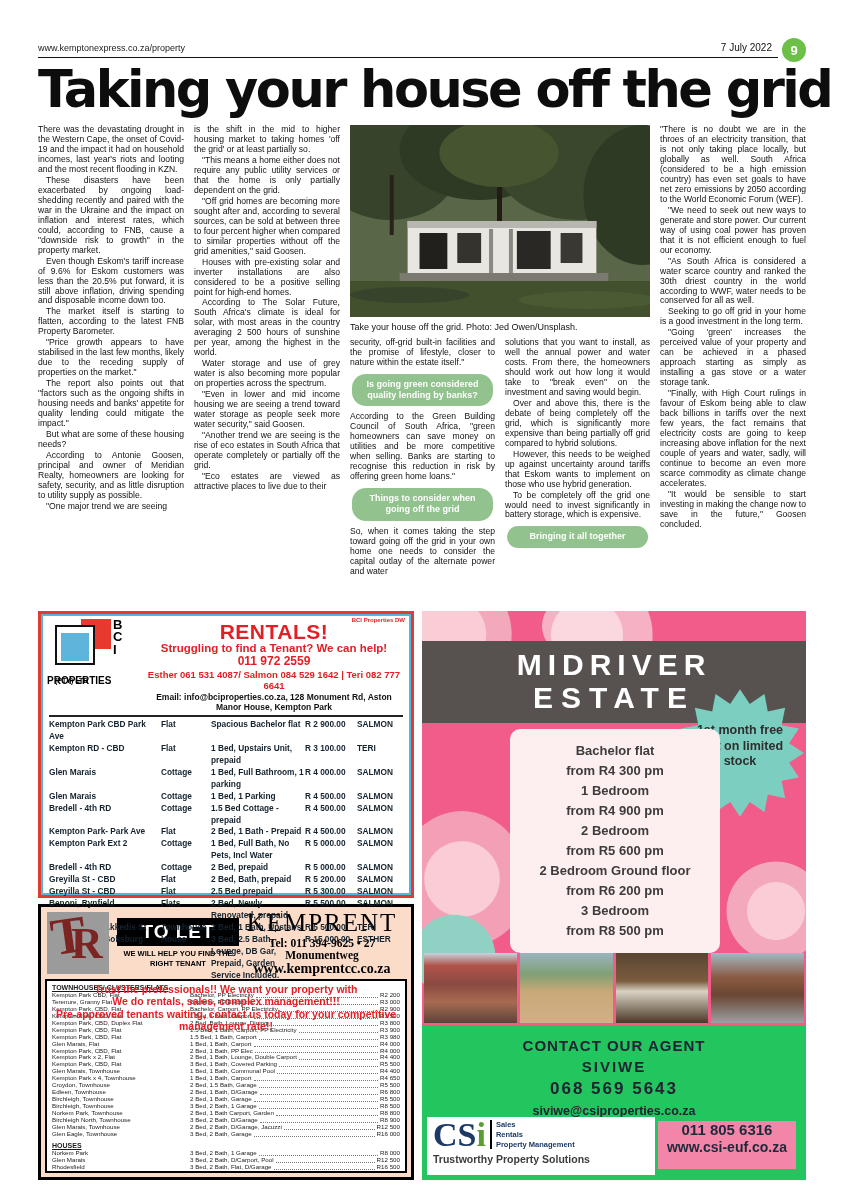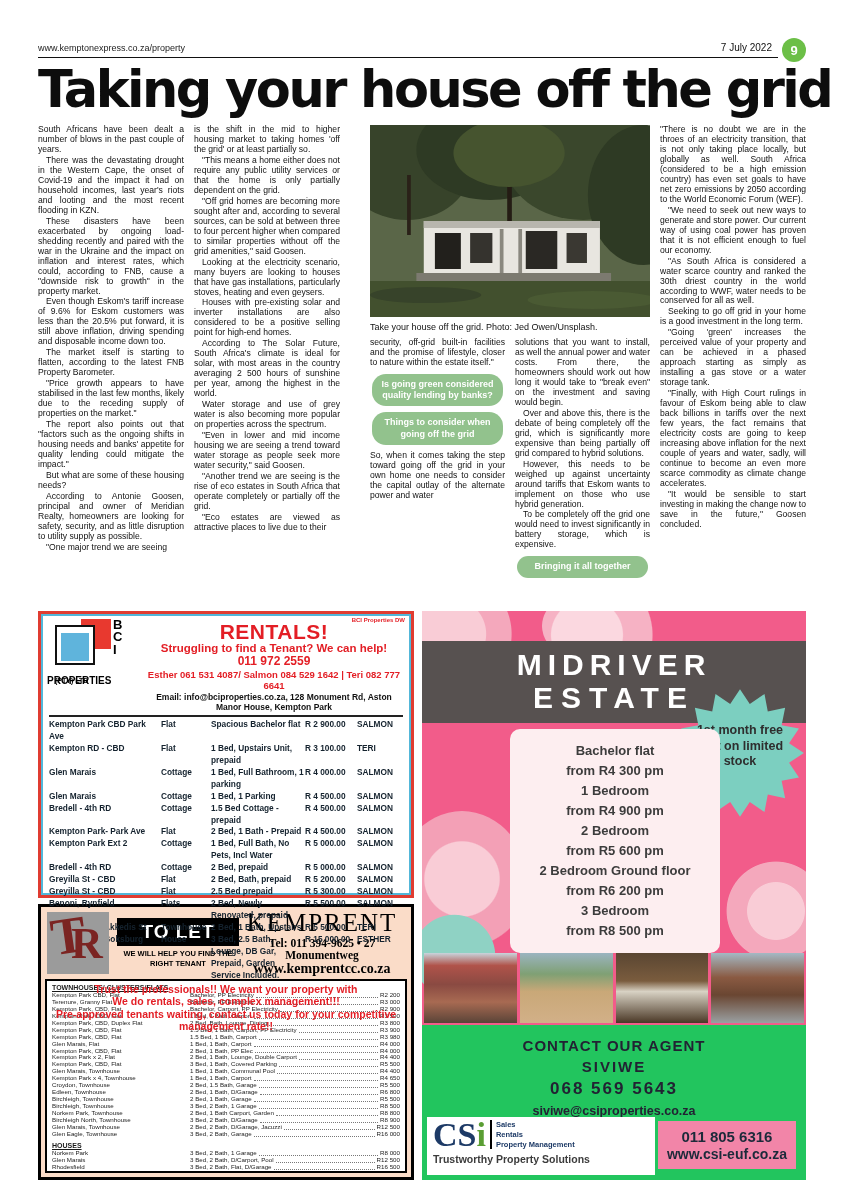--- a/index.html
+++ b/index.html
@@ -15,21 +15,21 @@
     background:#6cbf47; color:#fff; font-weight:bold; font-size:13px; display:flex; align-items:center; justify-content:center; }
 
   .headline { font-family:"DejaVu Sans", sans-serif; font-weight:bold; font-size:51px; letter-spacing:-2.5px;
     color:#0d0d0d; line-height:1.0; margin:6px 0 10px 0; white-space:nowrap; }
 
   
   .article { display:flex; gap:10px; height:478px; overflow:hidden; }
   .col { width:146px; flex:0 0 146px; font-size:8.6px; line-height:1.16; text-align:justify; color:#111; }
   .col p { margin-bottom:1px; }
   .col p + p { text-indent:8px; }
-  .mid-wrap { flex:1 1 auto; display:flex; flex-direction:column;margin-left:20px; }
+  .mid-wrap { flex:1 1 auto; display:flex; flex-direction:column; }
   .photo-box { width:100%; height:192px; position:relative; overflow:hidden; background:#44502f; }
   .caption { font-size:9px; color:#111; padding:5px 0 6px 0; }
   .mid-cols { display:flex; gap:10px; flex:1; overflow:hidden; }
   .mid-cols .col { flex:1 1 0; width:auto; }
   .pill { background:#92c28d; color:#fff; font-weight:bold; font-size:9px; text-align:center;
     border-radius:14px; padding:5px 8px; margin:6px 2px; line-height:1.25; }
 
   
   .ads { display:flex; gap:8px; margin-top:8px; }
   .ads-left { width:376px; flex:0 0 376px; display:flex; flex-direction:column; gap:6px; }
@@ -107,58 +107,56 @@
   .mc-agent { font-size:15px; font-weight:bold; letter-spacing:2px; color:#223; margin-top:4px; }
   .mc-phone { font-size:17px; font-weight:bold; letter-spacing:2px; color:#223; margin-top:4px; }
   .mc-email { font-size:12.5px; font-weight:bold; color:#223; margin-top:5px; }
   .csi-box { position:absolute; left:5px; top:92px; width:228px; height:58px; background:#fff; padding:3px 6px; }
   .csi-row { display:flex; align-items:flex-start; }
   .csi-cs { font-family:"Liberation Serif", serif; font-weight:bold; font-size:34px; line-height:0.9; color:#1d3a66; }
   .csi-i { font-family:"Liberation Serif", serif; font-weight:bold; font-size:34px; line-height:0.9; color:#5a9e33; }
   .csi-services { border-left:2px solid #000000; margin-left:4px; padding-left:4px; font-size:7.5px; color:#1d3a66; line-height:1.3; font-weight:bold; text-align:left; }
   .csi-tag { font-size:10.5px; font-weight:bold; color:#3c3c3c; margin-top:2px; text-align:left; }
   .csi-phone-box { position:absolute; right:10px; top:96px; width:138px; height:48px; background:#f285a8;
-    display:flex; flex-direction:column; align-items:center; justify-content:center; }
+    display:flex; flex-direction:column; align-items:center; }
   .csi-phone { font-size:15px; font-weight:bold; color:#1c2a3a; line-height:1.2; }
   .csi-web { font-size:14px; font-weight:bold; color:#1c2a3a; line-height:1.2; }
 </style>
 </head>
 <body>
 
 <div class="page">
 
   <div class="masthead">
     <span class="mast-url">www.kemptonexpress.co.za/property</span>
     <span class="mast-date">7 July 2022</span>
     <div class="mast-rule"></div>
     <div class="page-circle">9</div>
   </div>
 
   <div class="headline">Taking your house off the grid</div>
 
   <div class="article">
     <div class="col">
 
-    <p>South Africans have been dealt a number of blows in the past couple of years.</p>
         <p>There was the devastating drought in the Western Cape, the onset of Covid-19 and the impact it had on household incomes, last year's riots and looting and the most recent flooding in KZN.</p>
         <p>These disasters have been exacerbated by ongoing load-shedding recently and paired with the war in the Ukraine and the impact on inflation and interest rates, which could, according to FNB, cause a "downside risk to growth" in the property market.</p>
         <p>Even though Eskom's tariff increase of 9.6% for Eskom customers was less than the 20.5% put forward, it is still above inflation, driving spending and disposable income down too.</p>
         <p>The market itself is starting to flatten, according to the latest FNB Property Barometer.</p>
         <p>"Price growth appears to have stabilised in the last few months, likely due to the receding supply of properties on the market."</p>
         <p>The report also points out that "factors such as the ongoing shifts in housing needs and banks' appetite for quality lending could mitigate the impact."</p>
         <p>But what are some of these housing needs?</p>
         <p>According to Antonie Goosen, principal and owner of Meridian Realty, homeowners are looking for safety, security, and as little disruption to utility supply as possible.</p>
         <p>"One major trend we are seeing</p>
       </div>
     <div class="col">
 
     <p>is the shift in the mid to higher housing market to taking homes 'off the grid' or at least partially so.</p>
         <p>"This means a home either does not require any public utility services or that the home is only partially dependent on the grid.</p>
         <p>"Off grid homes are becoming more sought after and, according to several sources, can be sold at between three to four percent higher when compared to similar properties without off the grid amenities," said Goosen.</p>
-        <p>Looking at the electricity scenario, many buyers are looking to houses that have gas installations, particularly stoves, heating and even geysers.</p>
         <p>Houses with pre-existing solar and inverter installations are also considered to be a positive selling point for high-end homes.</p>
         <p>According to The Solar Future, South Africa's climate is ideal for solar, with most areas in the country averaging 2 500 hours of sunshine per year, among the highest in the world.</p>
         <p>Water storage and use of grey water is also becoming more popular on properties across the spectrum.</p>
         <p>"Even in lower and mid income housing we are seeing a trend toward water storage as people seek more water security," said Goosen.</p>
         <p>"Another trend we are seeing is the rise of eco estates in South Africa that operate completely or partially off the grid.</p>
         <p>"Eco estates are viewed as attractive places to live due to their</p>
       </div>
 
     <div class="mid-wrap">
       <div class="photo-box">
@@ -187,20 +185,24 @@
         </svg>
       </div>
       <div class="caption">Take your house off the grid. Photo: Jed Owen/Unsplash.</div>
       <div class="mid-cols">
         <div class="col">
           <div>
 
           <p>security, off-grid built-in facilities and the promise of lifestyle, closer to nature within the estate itself."</p>
             </div>
           <div class="pill">Is going green considered quality lending by banks?</div>
+          <div>
+
+          <p>According to the Green Building Council of South Africa, "green homeowners can save money on utilities and be more competitive when selling. Banks are starting to recognise this reduction in risk by offering green home loans."</p>
+            </div>
           <div class="pill">Things to consider when going off the grid</div>
           <div>
 
           <p>So, when it comes taking the step toward going off the grid in your own home one needs to consider the capital outlay of the alternate power and water</p>
             </div>
         </div>
         <div class="col">
           <div>
 
           <p>solutions that you want to install, as well the annual power and water costs. From there, the homeowners should work out how long it would take to "break even" on the investment and saving would begin.</p>

